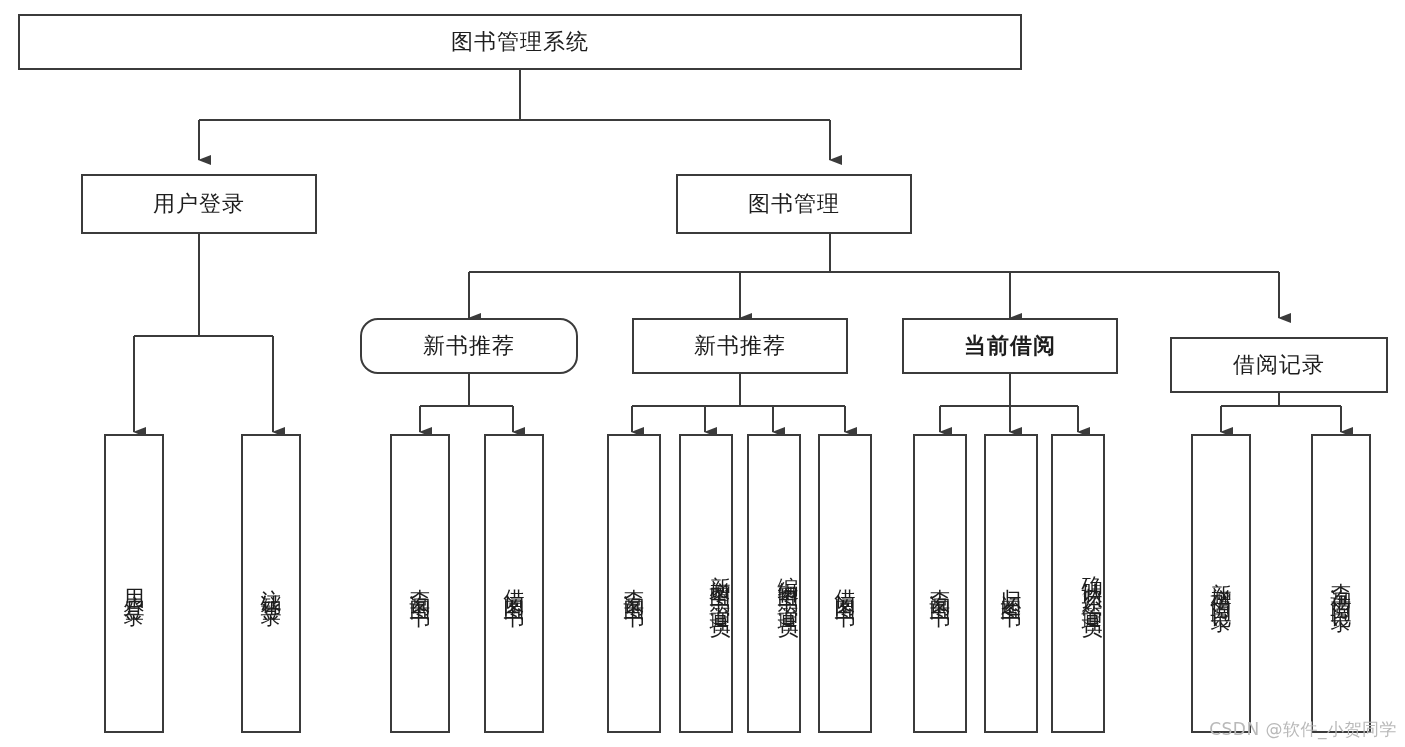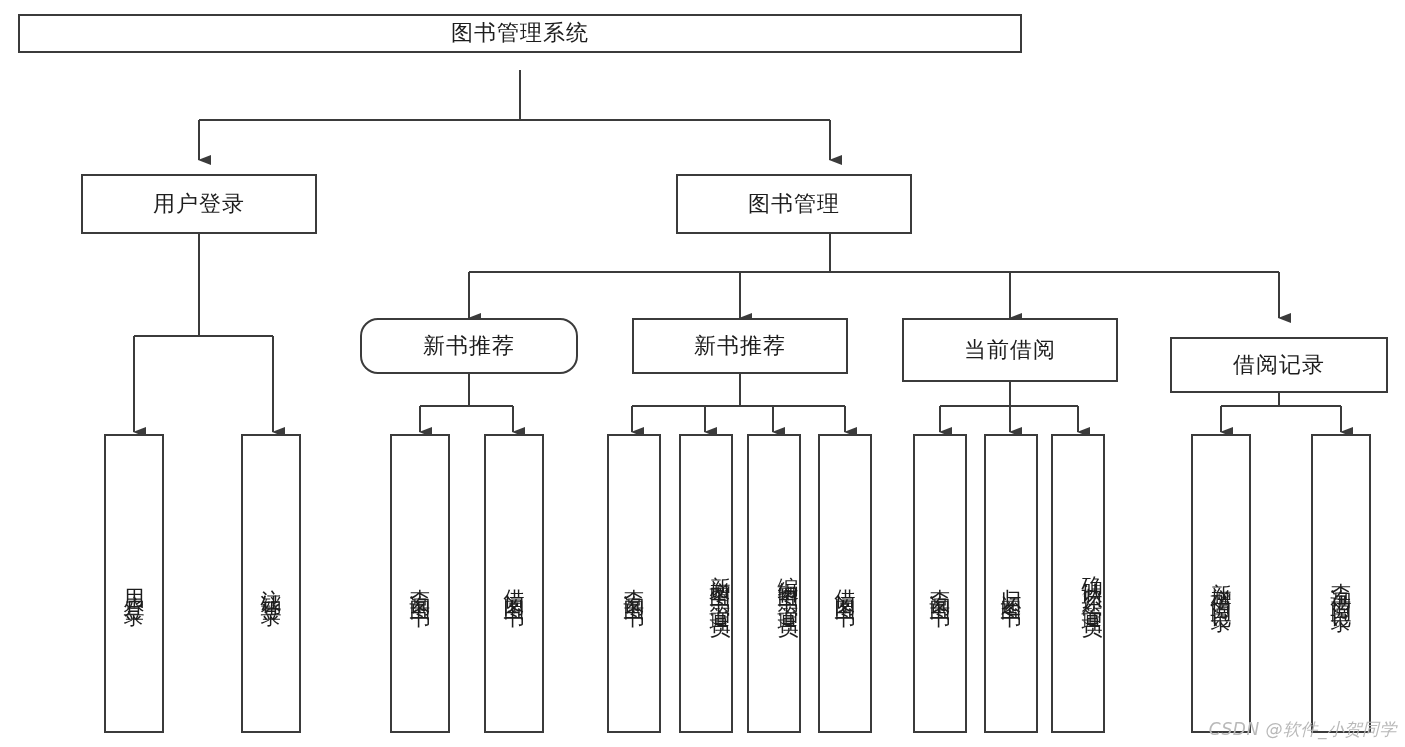--- a/index.html
+++ b/index.html
@@ -44,21 +44,20 @@
   }
   #watermark{
     position:absolute;
     right:8px;
     bottom:6px;
     font-size:17px;
     color:#b9b9b9;
     letter-spacing:0.5px;
     white-space:nowrap;
     user-select:none;
-    font-style:italic;
   }
 </style>
 </head>
 <body>
 
 <div id="canvas">
 
   <svg id="edges" viewBox="0 0 1405 747" xmlns="http://www.w3.org/2000/svg">
     <defs>
       <marker id="arw" markerWidth="11" markerHeight="13" refX="5.5" refY="12" orient="auto" markerUnits="userSpaceOnUse">
@@ -102,38 +101,38 @@
       <path d="M1010,406 L1010,432" marker-end="url(#arw)"></path>
       <path d="M1078,406 L1078,432" marker-end="url(#arw)"></path>
 
       <path d="M1279,374 L1279,406"></path>
       <path d="M1221,406 L1341,406"></path>
       <path d="M1221,406 L1221,432" marker-end="url(#arw)"></path>
       <path d="M1341,406 L1341,432" marker-end="url(#arw)"></path>
     </g>
   </svg>
 
-  <div class="node h" style="left:18px;top:14px;width:1004px;height:39px;">
+  <div class="node h" style="left:18px;top:14px;width:1004px;height:56px;">
     <span>图书管理系统</span>
   </div>
 
   <div class="node h" style="left:81px;top:174px;width:236px;height:60px;">
     <span>用户登录</span>
   </div>
   <div class="node h" style="left:676px;top:174px;width:236px;height:60px;">
     <span>图书管理</span>
   </div>
 
   <div class="node h" style="left:360px;top:318px;width:218px;height:56px;border-radius:18px;">
     <span>新书推荐</span>
   </div>
   <div class="node h" style="left:632px;top:318px;width:216px;height:56px;">
     <span>新书推荐</span>
   </div>
-  <div class="node h" style="left:902px;top:318px;width:216px;height:64px;">
+  <div class="node h" style="left:902px;top:318px;width:216px;height:56px;font-weight:bold;">
     <span>当前借阅</span>
   </div>
   <div class="node h" style="left:1170px;top:318px;width:218px;height:56px;margin-top:19px;">
     <span>借阅记录</span>
   </div>
 
   <div class="node v vmid" style="left:104px;top:434px;width:60px;height:299px;">
     <span class="vlabel">用户登录</span>
   </div>
   <div class="node v vmid" style="left:241px;top:434px;width:60px;height:299px;">

